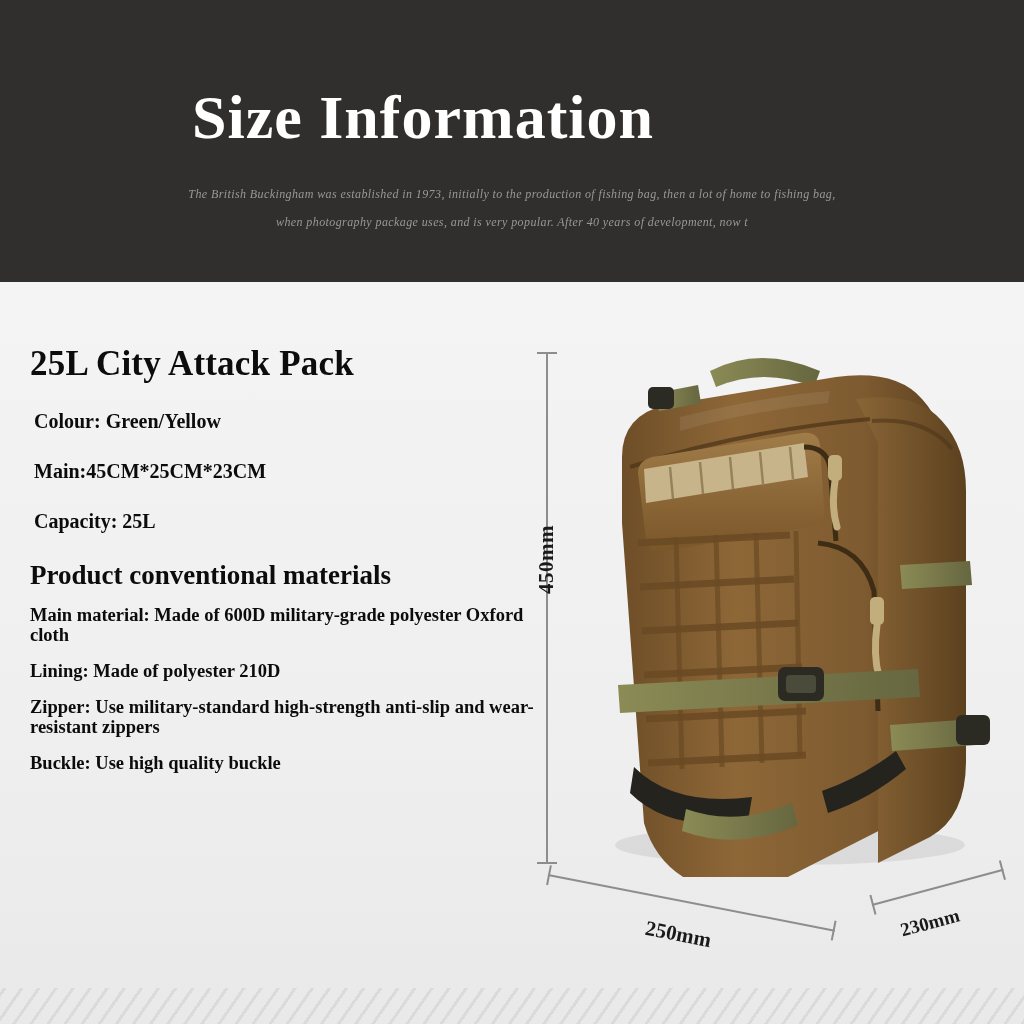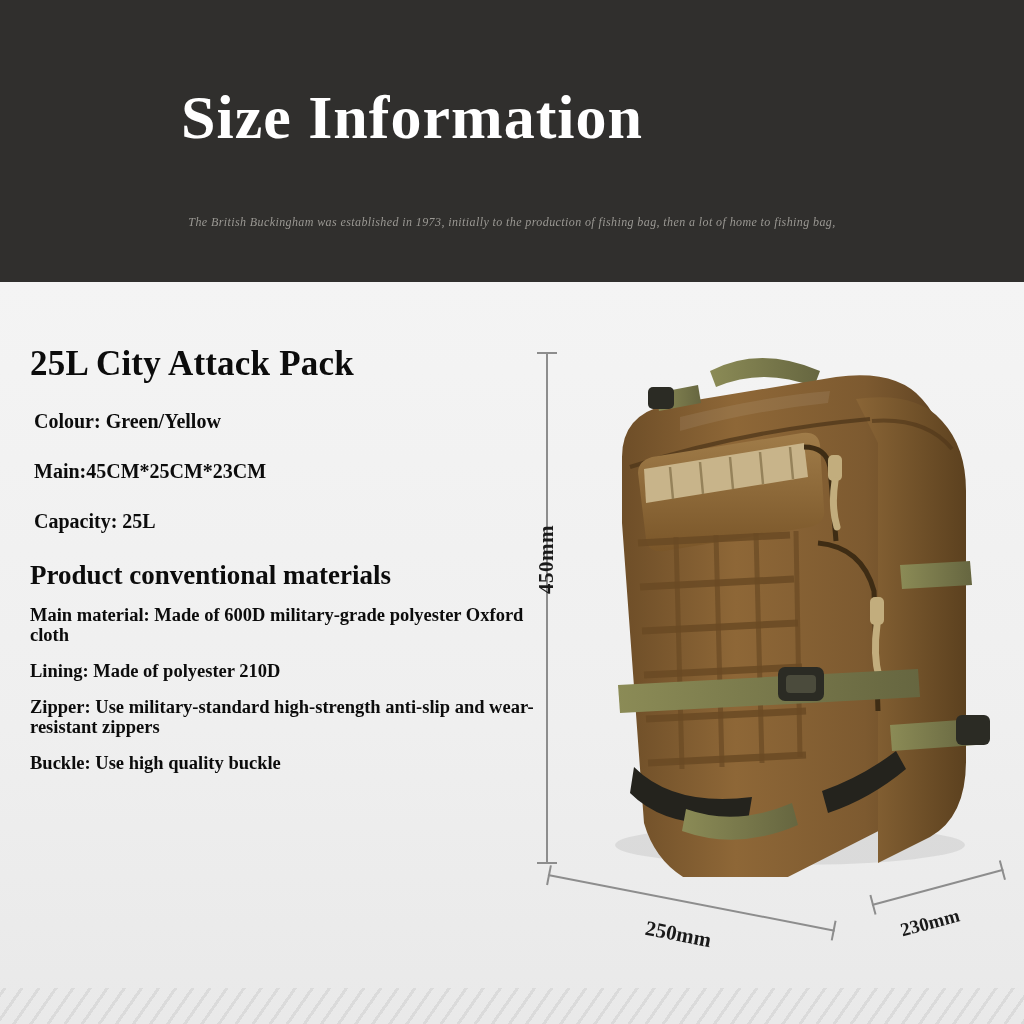--- a/index.html
+++ b/index.html
@@ -25,34 +25,34 @@
     position: absolute;
     left: 0;
     top: 0;
     width: 1024px;
     height: 282px;
     background: #302f2d;
     overflow: hidden;
   }
   .banner-title {
     position: absolute;
-    left: 0;
+    left: 11px;
     top: 82px;
     width: 824px;
     text-align: center;
     color: #ffffff;
     font-family: "Liberation Serif", serif;
     font-weight: bold;
     font-size: 62px;
     letter-spacing: 1px;
   }
   .banner-sub {
     position: absolute;
     left: 0;
-    top: 208px;
+    top: 180px;
     width: 1024px;
     text-align: center;
     color: #9a9893;
     font-family: "Liberation Serif", serif;
     font-style: italic;
     font-size: 12px;
     line-height: 28px;
     letter-spacing: 0.4px;
   }
   .banner-sub div { white-space: nowrap; }
@@ -217,20 +217,21 @@
 </style>
 </head>
 <body>
 
 <div class="page">
 
   <div class="banner">
     <div class="banner-title">Size Information</div>
     <div class="banner-sub">
       <div>The British Buckingham was established in 1973, initially to the production of fishing bag, then a lot of home to fishing bag,</div>
+      <div>when photography package uses, and is very popular. After 40 years of development, now t</div>
     </div>
   </div>
 
   <div class="content">
 
     <div class="text-col">
       <div class="product-title">25L City Attack Pack</div>
 
       <div class="spec-line">Colour: Green/Yellow</div>
       <div class="spec-line">Main:45CM*25CM*23CM</div>

